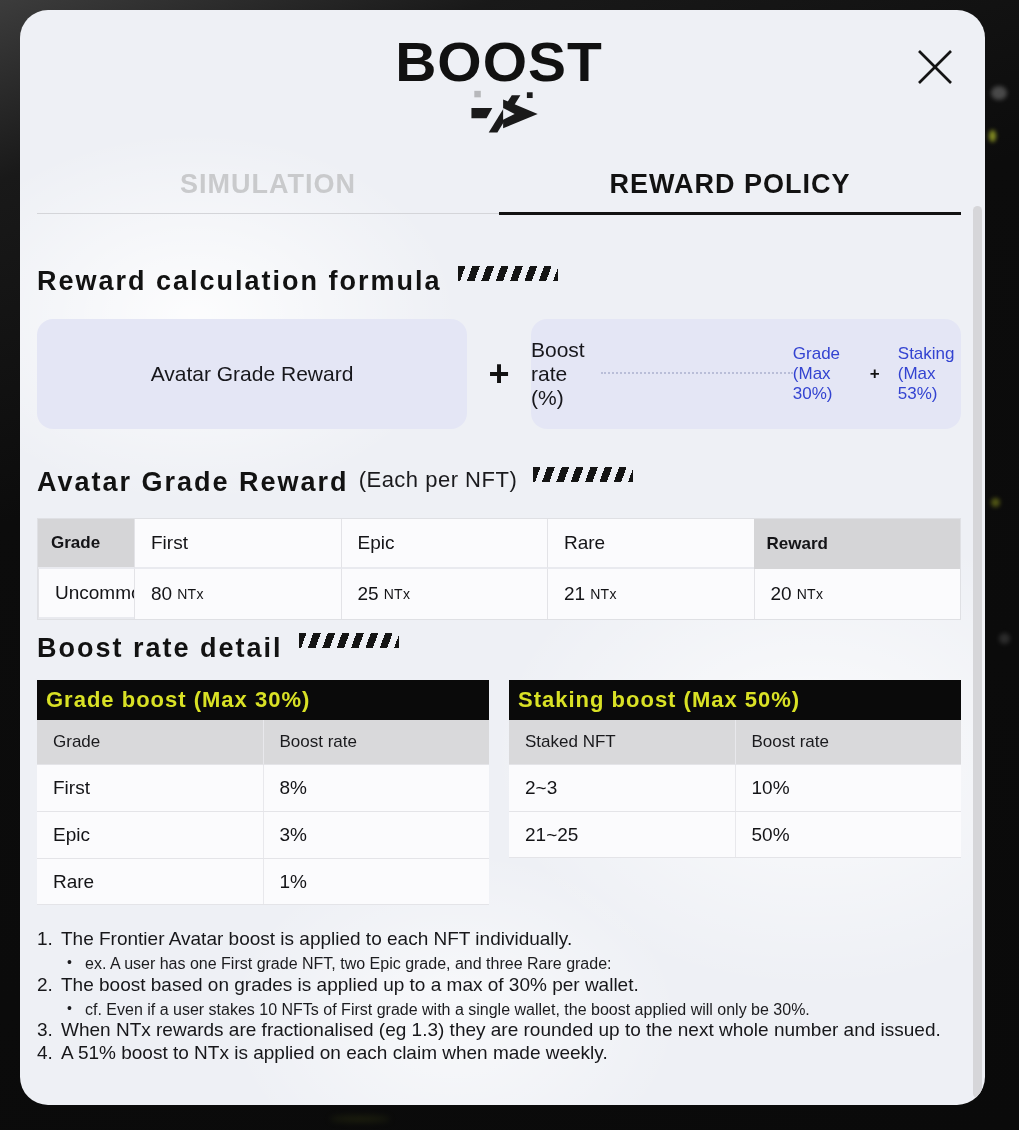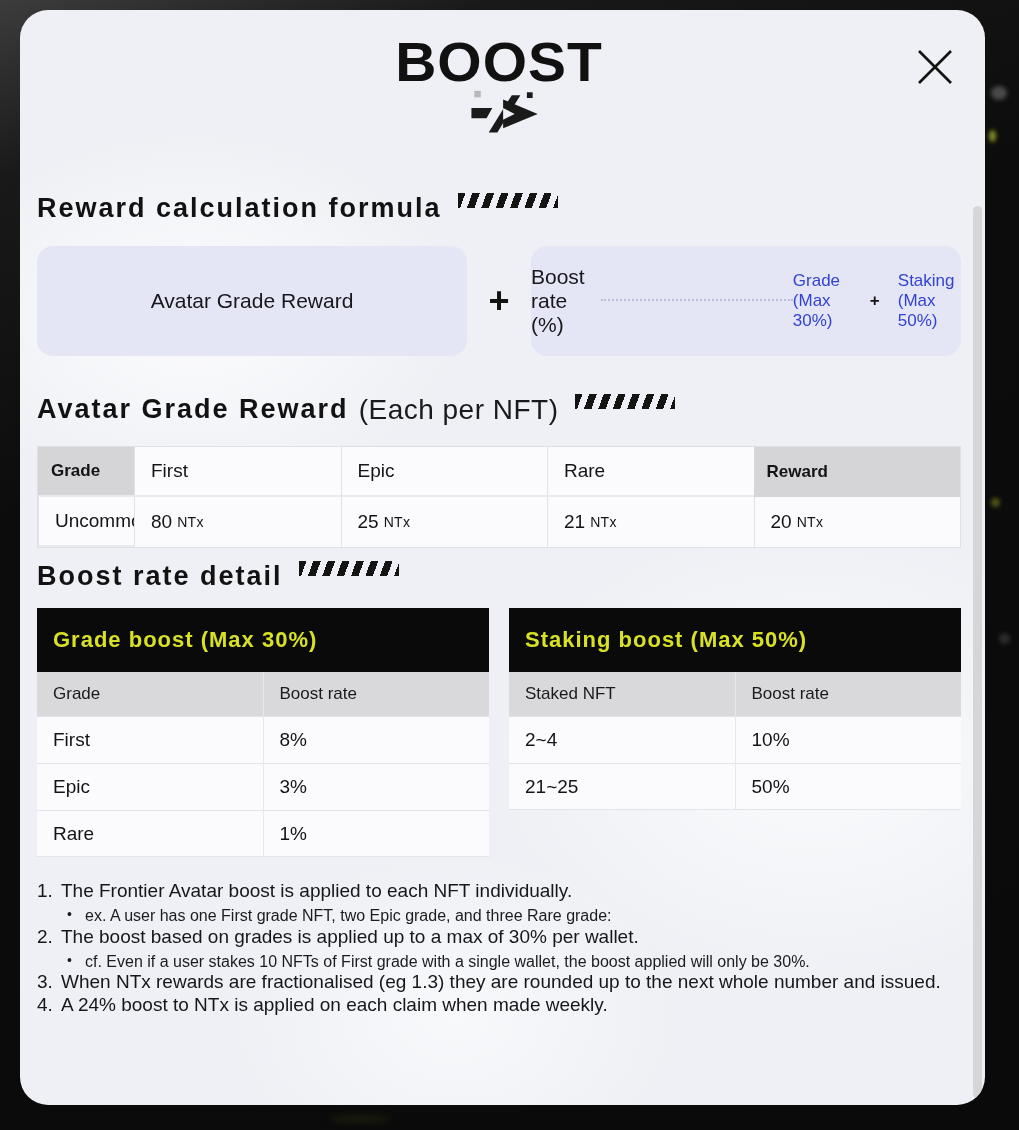--- a/index.html
+++ b/index.html
@@ -53,21 +53,21 @@
   }
   .tab.inactive { color:#c9cacc; border-bottom:3px solid transparent; margin-bottom:-2px; }
   .tab.active   { color:#121212; border-bottom:3px solid #121212; margin-bottom:-2px; }
 
   
   .sec-heading { display:flex; }
   .sec-heading .h-main {
     font-size:27px; font-weight:800; letter-spacing:2px; color:#121212;
   }
   .sec-heading .h-suffix {
-    font-size:28px; font-weight:500; letter-spacing:.5px; color:#1a1a1d; margin-left:10px;
+    font-size:22px; font-weight:500; letter-spacing:.5px; color:#1a1a1d; margin-left:10px;
   }
   .stripes {
     display:inline-block; width:100px; height:15px; margin-left:16px;
     background:repeating-linear-gradient(110deg,#141414 0 7px,transparent 7px 13.5px);
   }
   .hd1 { margin-top:52px; }
   .hd2 { margin-top:38px; }
   .hd3 { margin-top:13px; }
 
   
@@ -103,22 +103,22 @@
   .gr-cell.hdr {
     background:#d5d5d7; font-size:17px; font-weight:600; padding-left:13px; border-left:none;
   }
   .gr-cell.r1 { border-bottom:2px solid #e9eaef; }
   .gr-unit { font-size:14px; margin-left:5px; letter-spacing:.3px; }
 
   
   .bt-row { display:flex; gap:20px; margin-top:16px; }
   .bt { flex:1; }
   .bt-title {
-    background:#0a0a0a; color:#d9e125; height:64px; display:flex; align-items:center;
-    padding-left:16px; font-size:22px; font-weight:800; letter-spacing:1px;
+    background:#0a0a0a; color:#d9e125; height:40px; display:flex; align-items:center;
+    padding-left:9px; font-size:22px; font-weight:800; letter-spacing:1px;
   }
   .bt-head { display:flex; background:#d9d9db; height:44px; }
   .bt-head > div {
     flex:1; display:flex; align-items:center; padding-left:16px;
     font-size:17px; font-weight:500; color:#1a1a1d;
   }
   .bt-r { display:flex; height:47px; background:#fbfbfd; border-top:1px solid #e4e4e8; }
   .bt-r > div {
     flex:1; display:flex; align-items:center; padding-left:16px;
     font-size:19px; color:#141417;
@@ -170,38 +170,42 @@
   </div>
   <button class="close-btn">
     <span>
       <svg width="40" height="40" viewBox="0 0 40 40">
         <line x1="4" y1="4" x2="36" y2="36" stroke="#141414" stroke-width="2.6"></line>
         <line x1="36" y1="4" x2="4" y2="36" stroke="#141414" stroke-width="2.6"></line>
       </svg>
     </span>
   </button>
 
+  <div class="tabs">
+    <div class="tab inactive">SIMULATION</div>
+    <div class="tab active">REWARD POLICY</div>
+  </div>
 
   <div class="sec-heading hd1">
     <span class="h-main">Reward calculation formula</span>
     <span class="stripes"></span>
   </div>
 
   <div class="formula-row">
     <div class="f-box">
       <div class="f-left">Avatar Grade Reward</div>
     </div>
     <div class="f-plus">+</div>
     <div class="f-box">
       <div class="f-right-title">Boost rate (%)</div>
       <div class="f-divider"></div>
       <div class="f-right-sub">
         <span class="f-blue">Grade (Max 30%)</span>
         <span class="f-sub-plus">+</span>
-        <span class="f-blue">Staking (Max 50%)</span>
+        <span class="f-blue">Staking (Max 53%)</span>
       </div>
     </div>
   </div>
 
   <div class="sec-heading hd2">
     <span class="h-main">Avatar Grade Reward</span>
     <span class="h-suffix">(Each per NFT)</span>
     <span class="stripes"></span>
   </div>
 
@@ -258,21 +262,21 @@
       </div>
     </div>
 
     <div class="bt">
       <div class="bt-title">Staking boost (Max 50%)</div>
       <div class="bt-head">
         <div>Staked NFT</div>
         <div>Boost rate</div>
       </div>
       <div class="bt-r">
-        <div>2~4</div>
+        <div>2~3</div>
         <div>10%</div>
       </div>
       <div class="bt-r last">
         <div>21~25</div>
         <div>50%</div>
       </div>
     </div>
 
   </div>
 
@@ -303,20 +307,20 @@
     <div>
       <div class="note">
         <span class="num">3.</span>
         <span>When NTx rewards are fractionalised (eg 1.3) they are rounded up to the next whole number and issued.</span>
       </div>
     </div>
 
     <div>
       <div class="note">
         <span class="num">4.</span>
-        <span>A 24% boost to NTx is applied on each claim when made weekly.</span>
+        <span>A 51% boost to NTx is applied on each claim when made weekly.</span>
       </div>
     </div>
 
   </div>
 
   <div class="scrollbar-thumb"></div>
 </div>
 
 </body></html>

